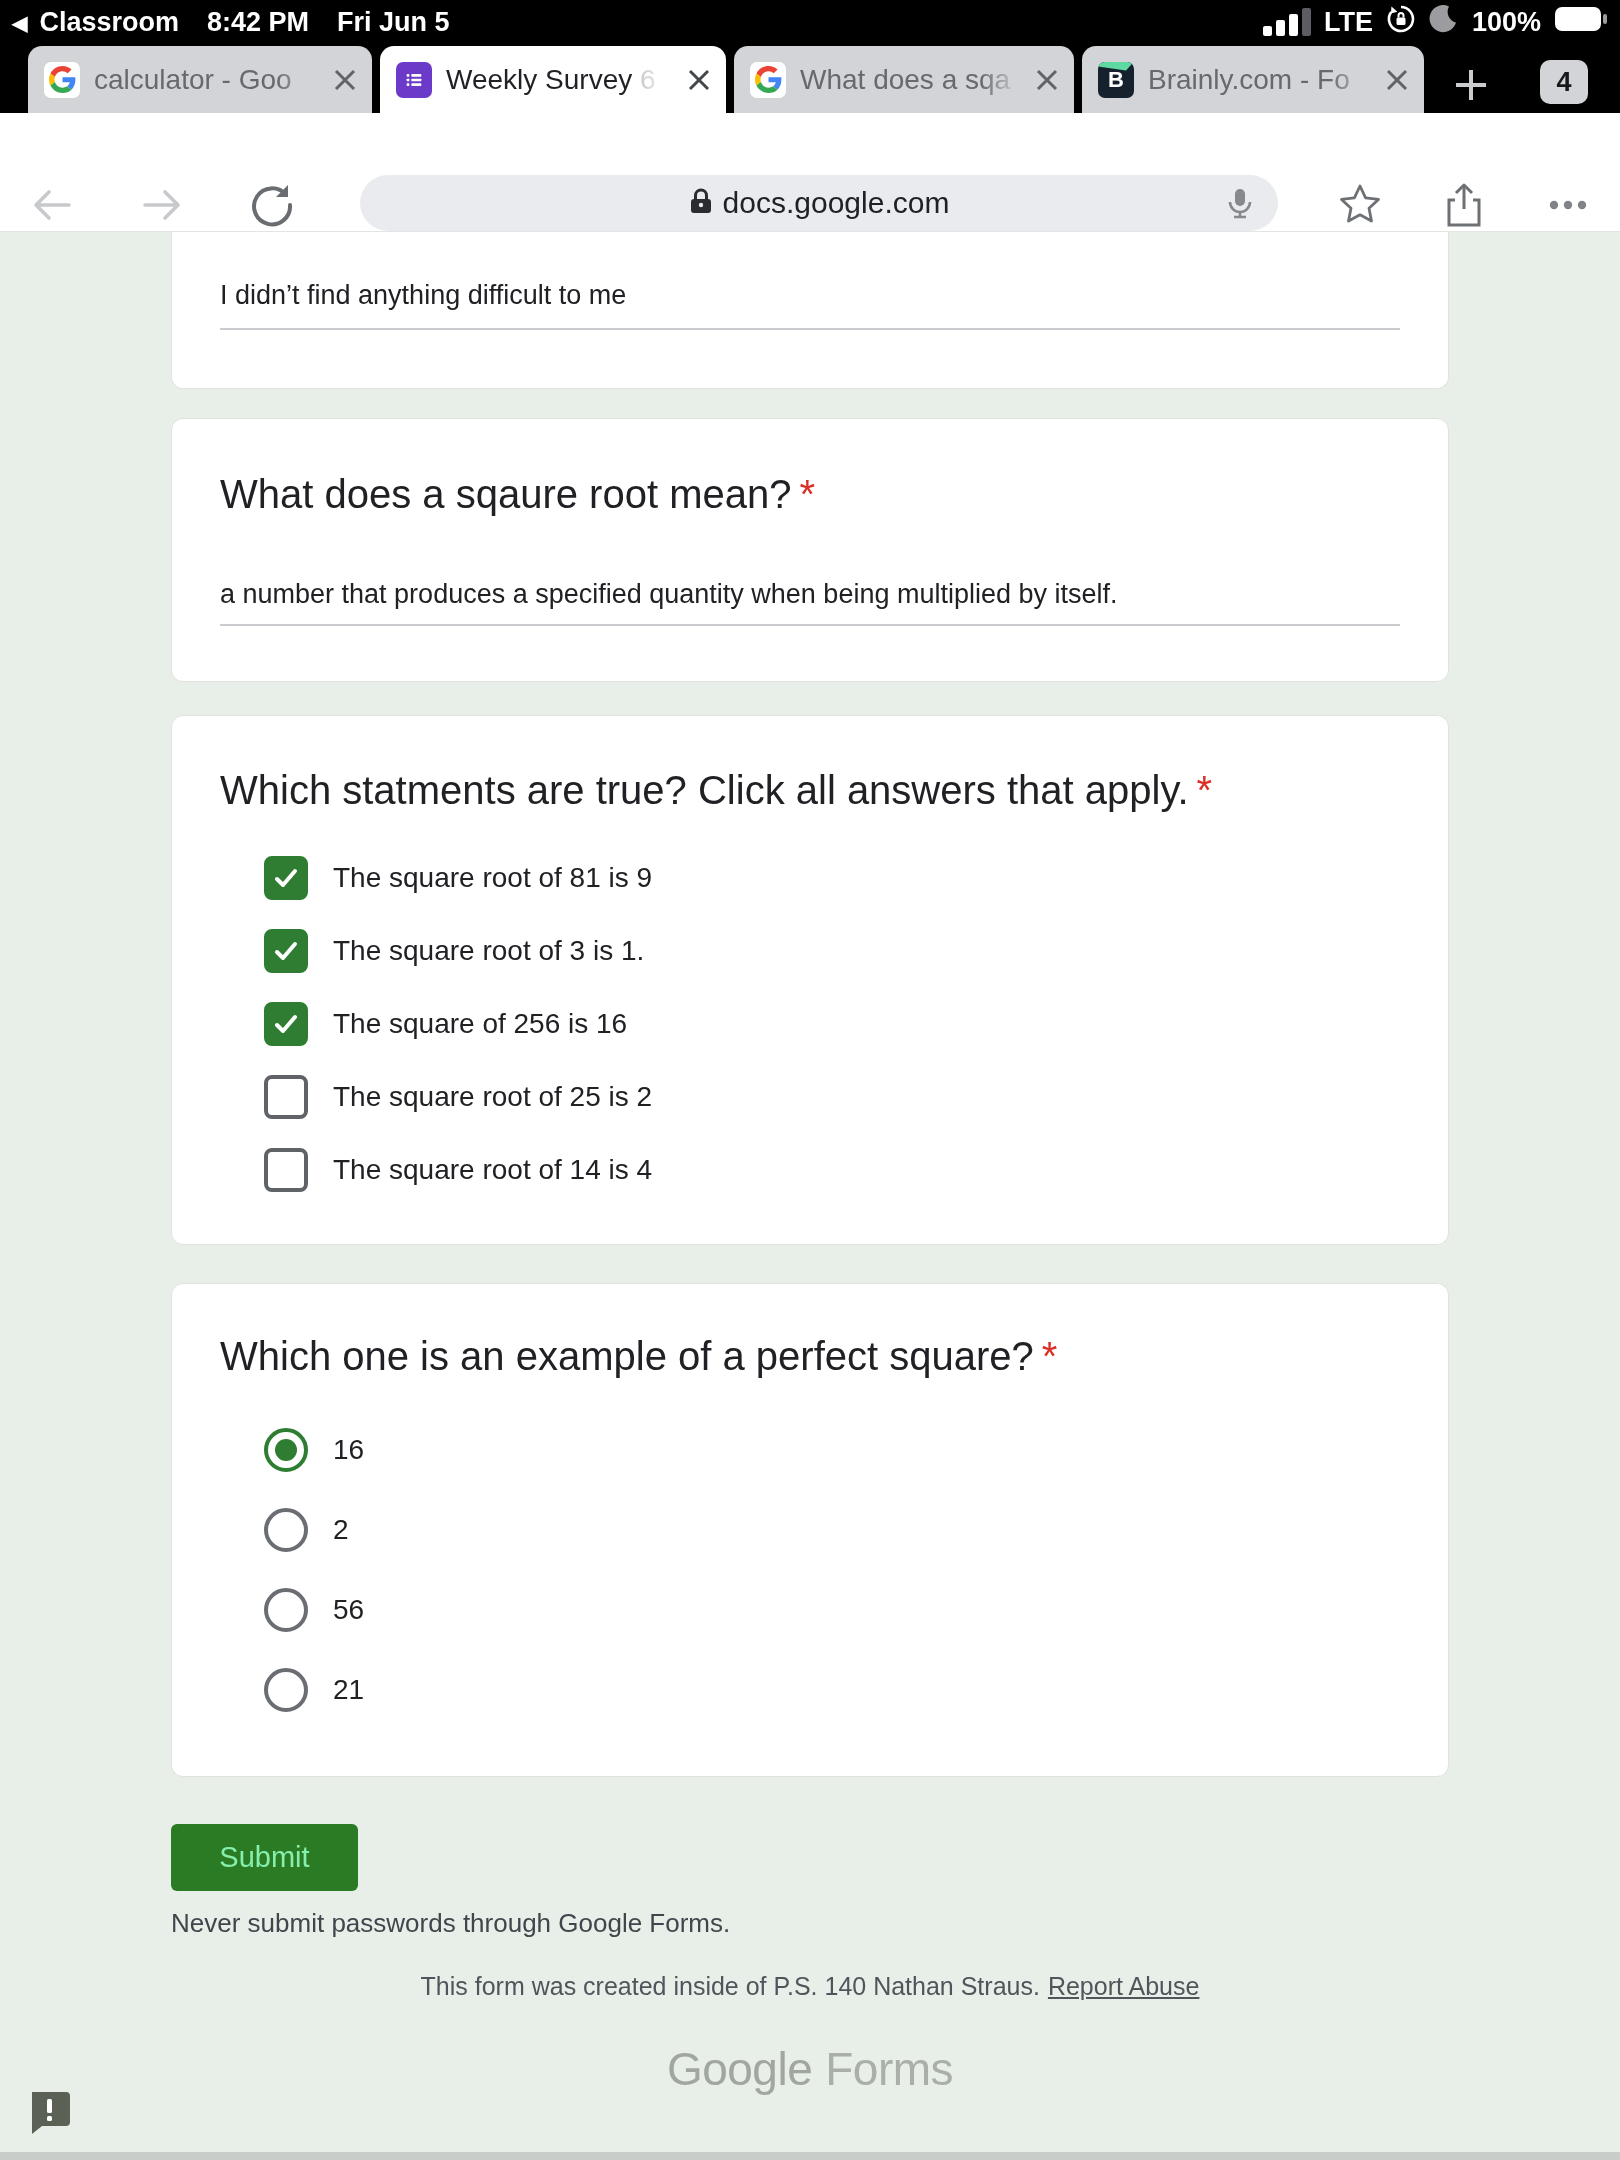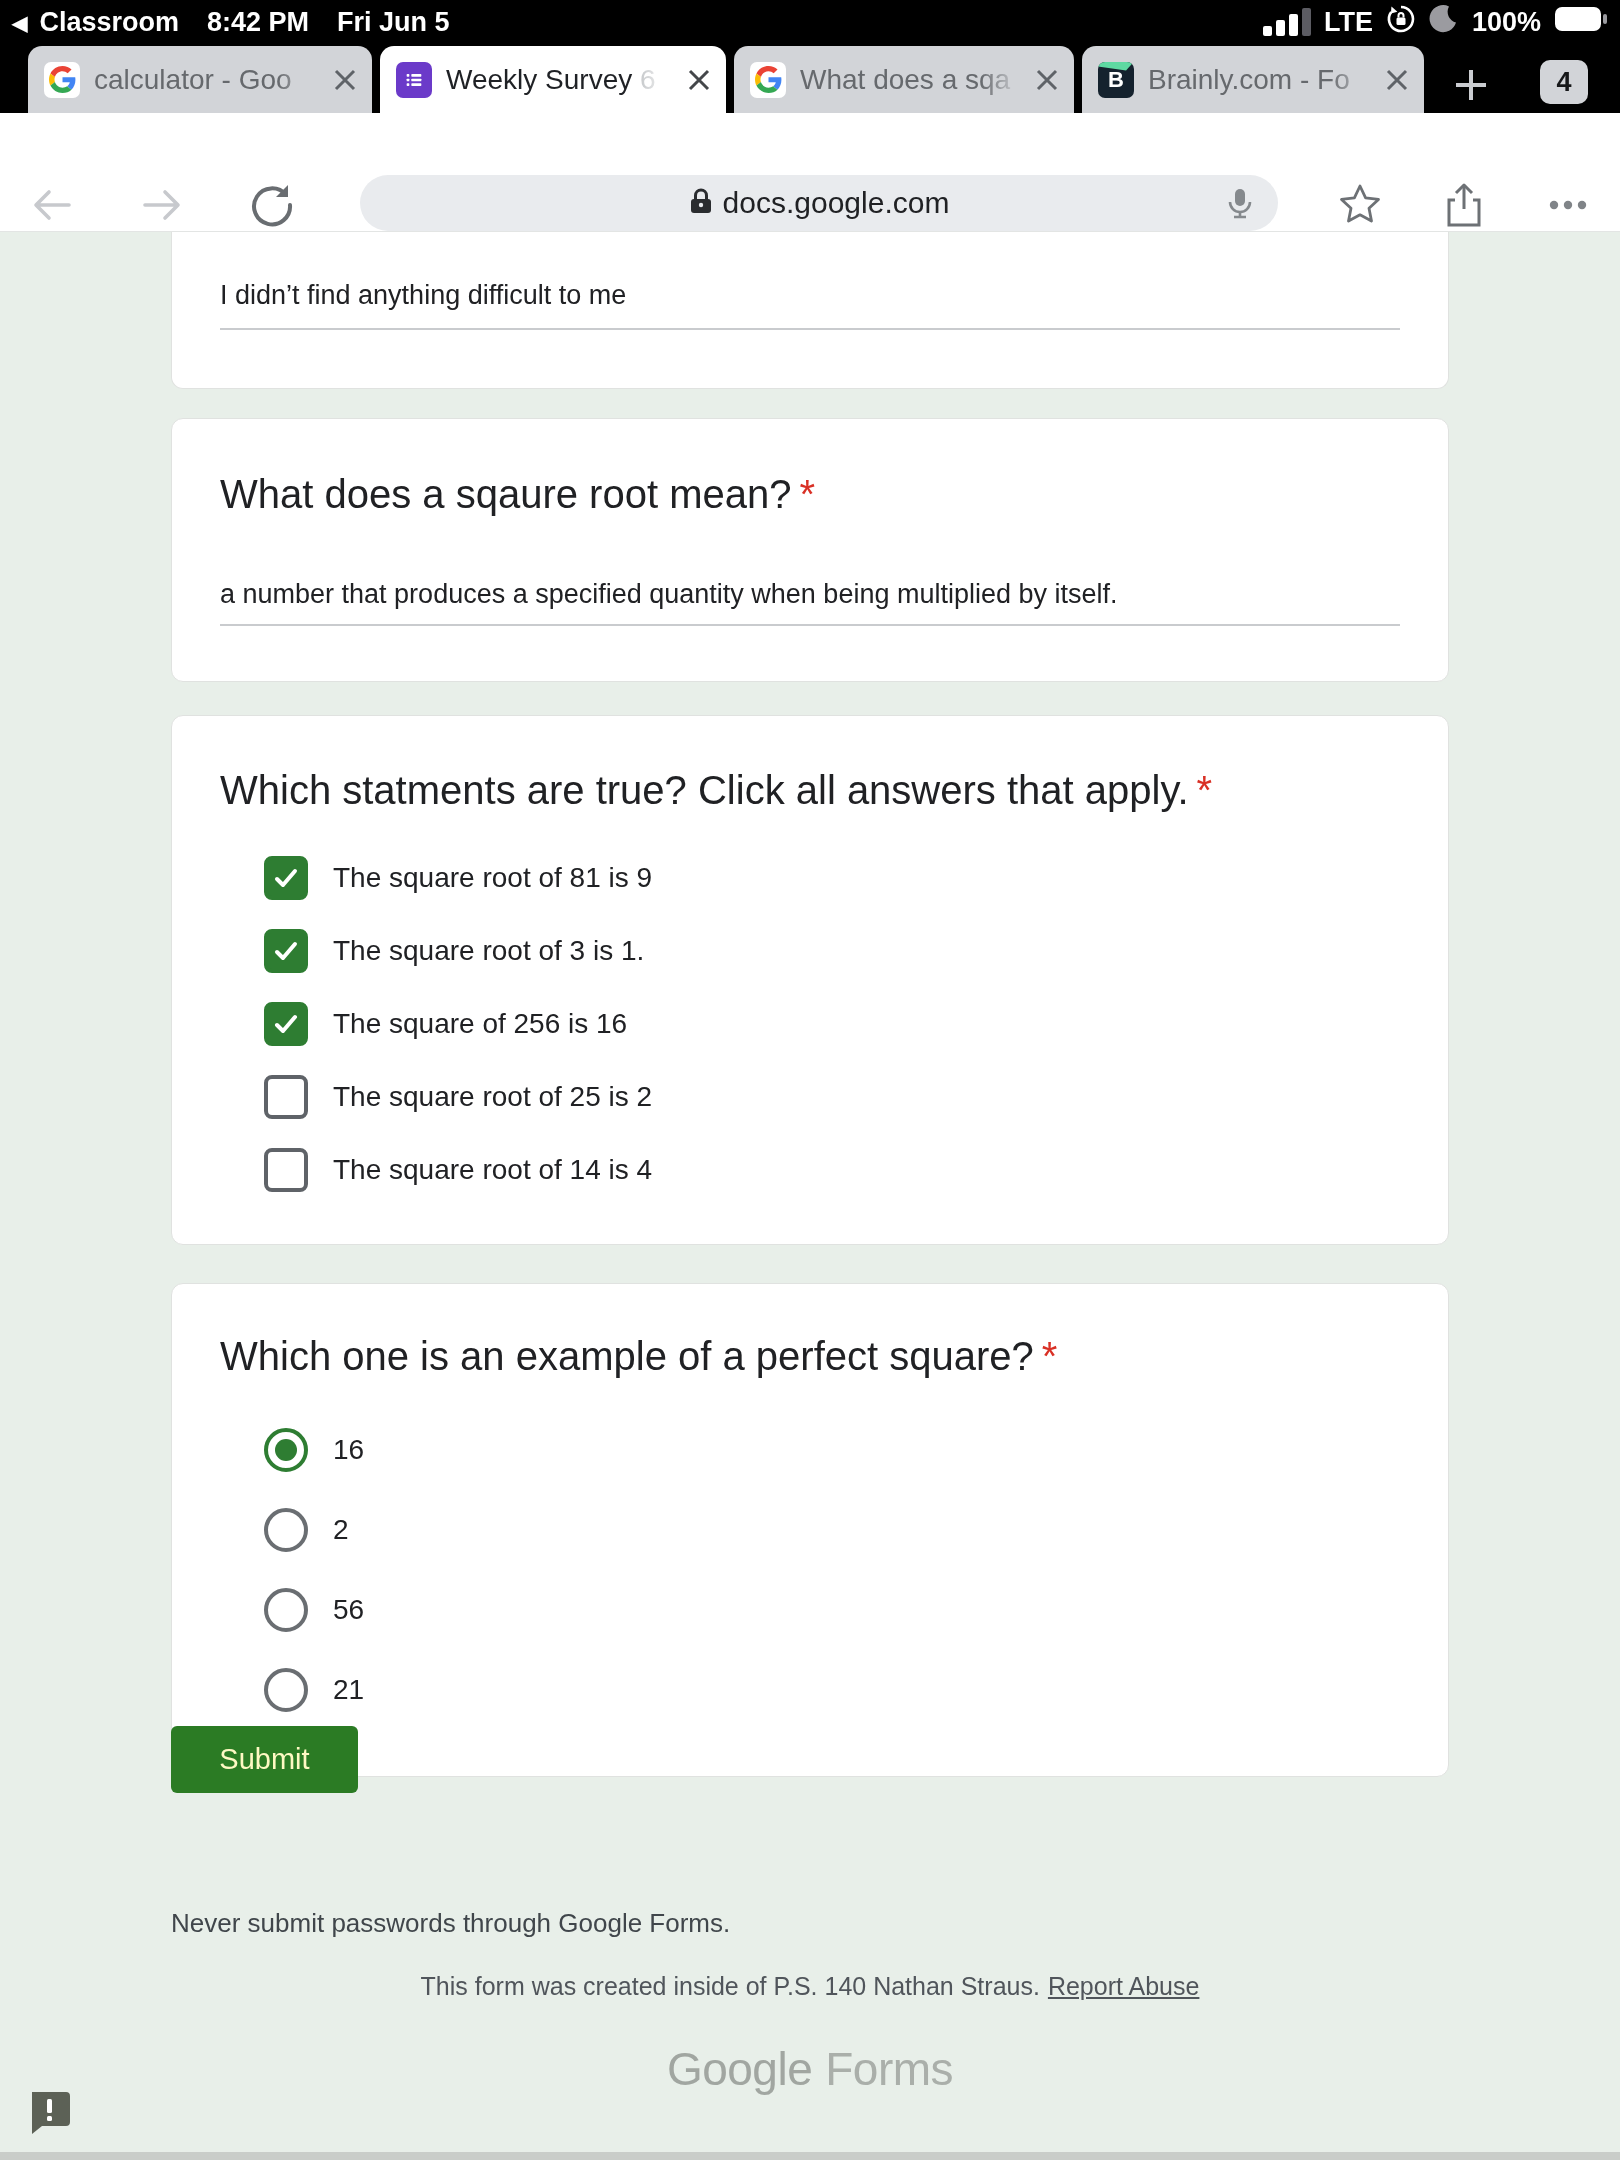--- a/index.html
+++ b/index.html
@@ -72,21 +72,21 @@
   .optrow .lbl{margin-left:25px;font-size:28px;color:#202124;line-height:44px;}
   .cbox{width:44px;height:44px;border:4px solid #5f6368;border-radius:8px;flex:0 0 auto;
         display:flex;align-items:center;justify-content:center;background:#fff;}
   .cbox.on{background:#2e7d32;border-color:#2e7d32;}
   .radio{width:44px;height:44px;border:4px solid #6a6e72;border-radius:50%;flex:0 0 auto;
          display:flex;align-items:center;justify-content:center;background:#fff;}
   .radio.on{border-color:#2e7d32;}
   .radio .dot{width:22px;height:22px;border-radius:50%;background:transparent;}
   .radio.on .dot{background:#2e7d32;}
 
-  .submit{position:absolute;left:171px;top:1726px;width:187px;height:67px;background:#2b7b24;color:#fef9c3;
+  .submit{position:absolute;left:171px;top:1824px;width:187px;height:67px;background:#2b7b24;color:#86efac;
           border:none;border-radius:6px;font-size:29px;font-weight:500;font-family:"Liberation Sans",sans-serif;
           display:flex;align-items:center;justify-content:center;cursor:pointer;}
   .pwdwarn{position:absolute;left:171px;top:1908px;font-size:26px;color:#40464b;}
   .creator{position:absolute;left:0;top:1972px;width:1620px;text-align:center;font-size:25px;color:#50555b;}
   .creator a{color:#50555b;text-decoration:underline;margin-left:8px;cursor:pointer;}
   .gflogo{position:absolute;left:0;top:2042px;width:1620px;text-align:center;font-size:46px;color:#a3a8a3;
           letter-spacing:-0.5px;}
   .gflogo .w1{font-weight:500;color:#a1a6a1;margin-right:13px;}
   .gflogo .w2{font-weight:400;color:#aaafaa;}
 

